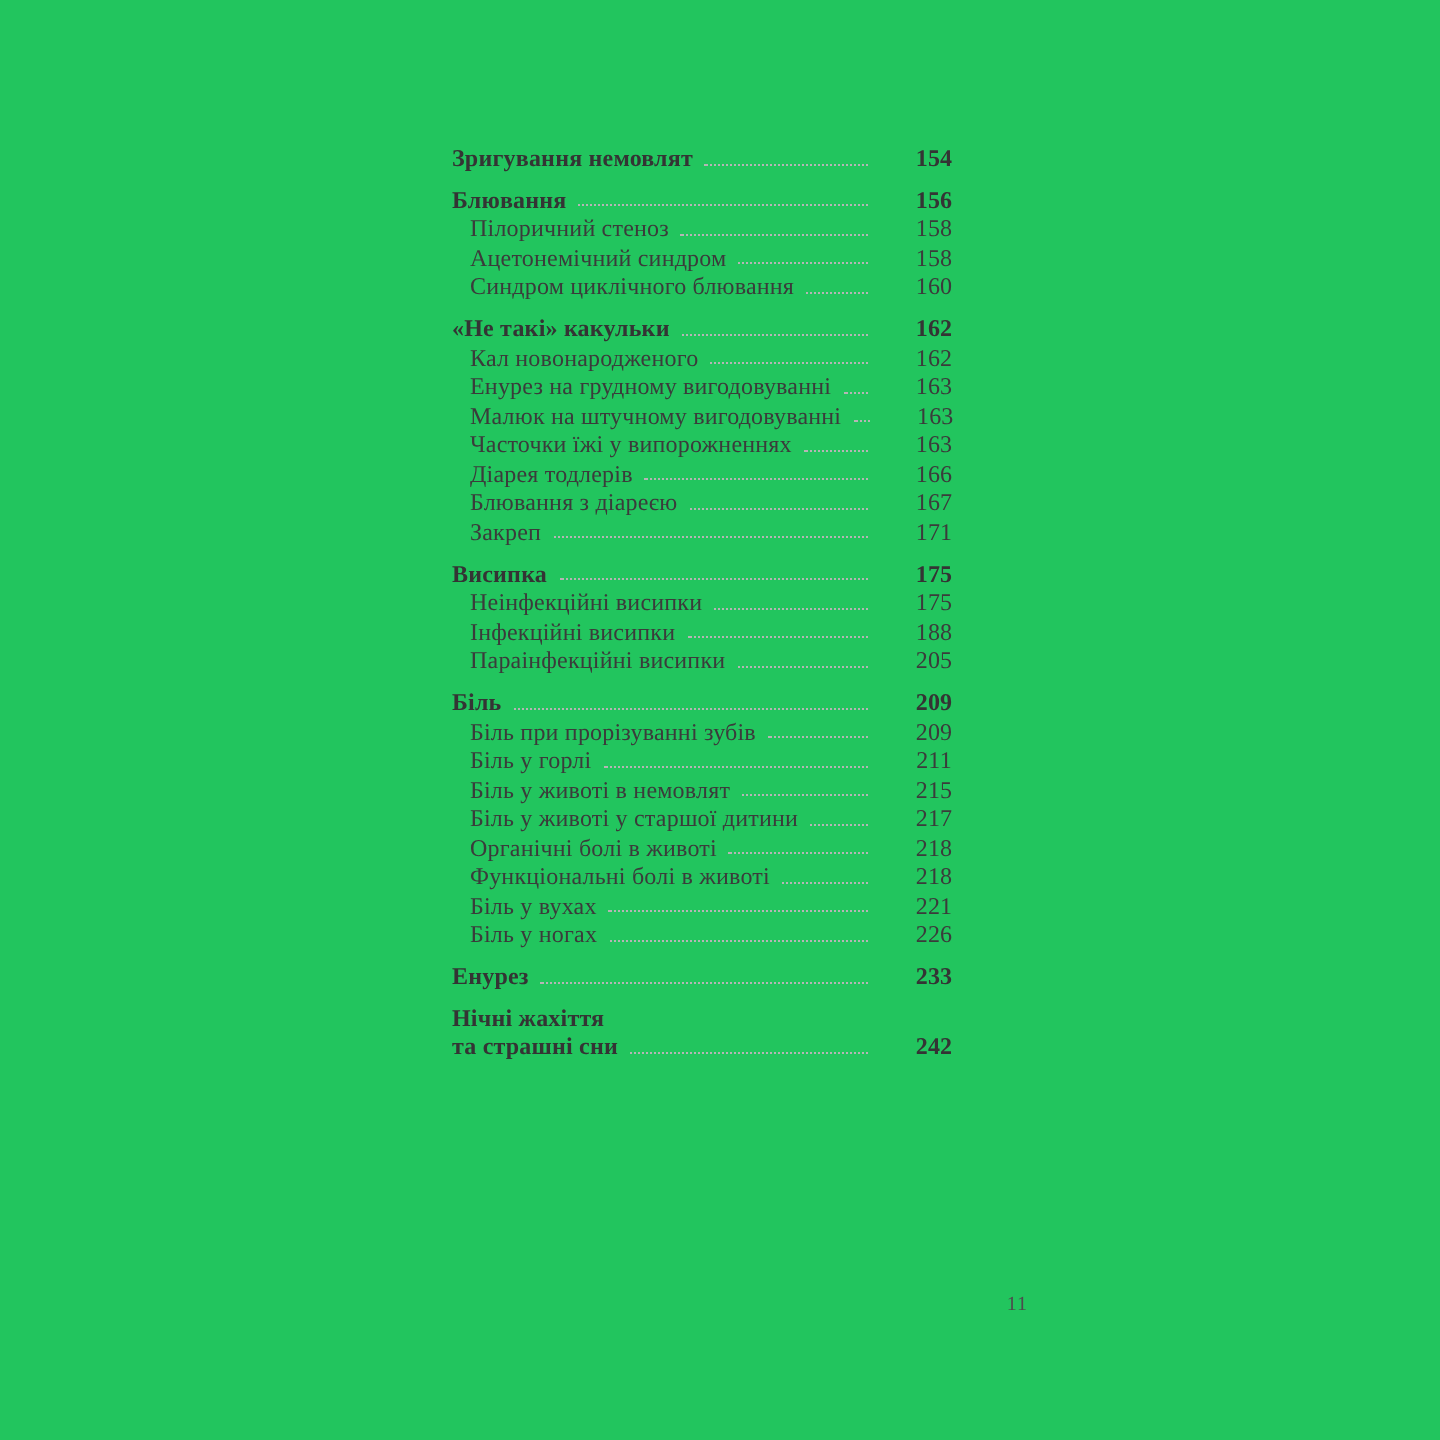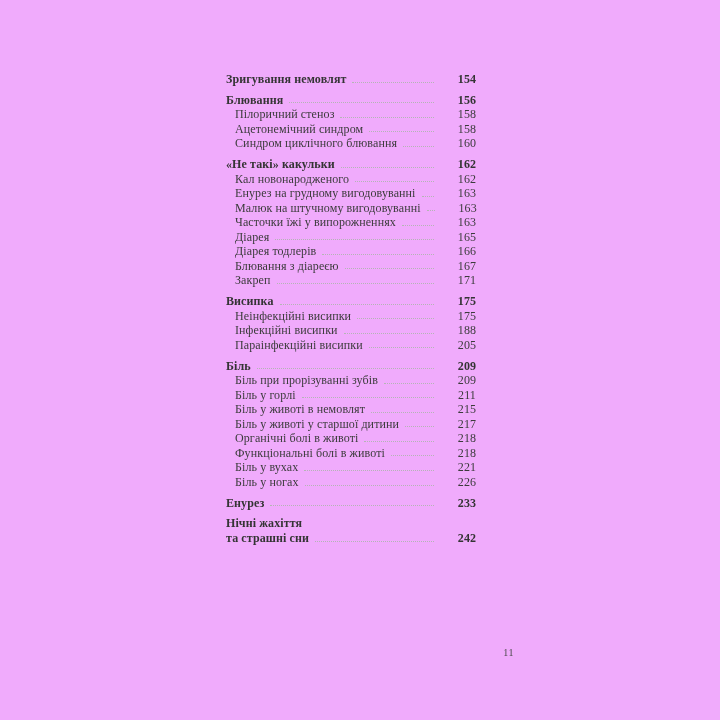--- a/index.html
+++ b/index.html
@@ -10,21 +10,21 @@
     background: #fdfdfd;
     overflow: hidden;
   }
   body {
     font-family: "Liberation Serif", "DejaVu Serif", serif;
     color: #3b3b3b;
   }
   .book-page {
     position: absolute;
     inset: 0;
-    background: #f0abfc;
+    background: #22c55e;
   }
   .toc {
     position: absolute;
     left: 226px;
     top: 72px;
     width: 254px;
   }
   .row {
     display: flex;
     align-items: baseline;
@@ -121,25 +121,20 @@
         <span class="label">Малюк на штучному вигодовуванні</span>
         <span class="leader"></span>
         <span class="pg">163</span>
       </div>
       <div class="row indent">
         <span class="label">Часточки їжі у випорожненнях</span>
         <span class="leader"></span>
         <span class="pg">163</span>
       </div>
       <div class="row indent">
-        <span class="label">Діарея</span>
-        <span class="leader"></span>
-        <span class="pg">165</span>
-      </div>
-      <div class="row indent">
         <span class="label">Діарея тодлерів</span>
         <span class="leader"></span>
         <span class="pg">166</span>
       </div>
       <div class="row indent">
         <span class="label">Блювання з діареєю</span>
         <span class="leader"></span>
         <span class="pg">167</span>
       </div>
       <div class="row indent">

